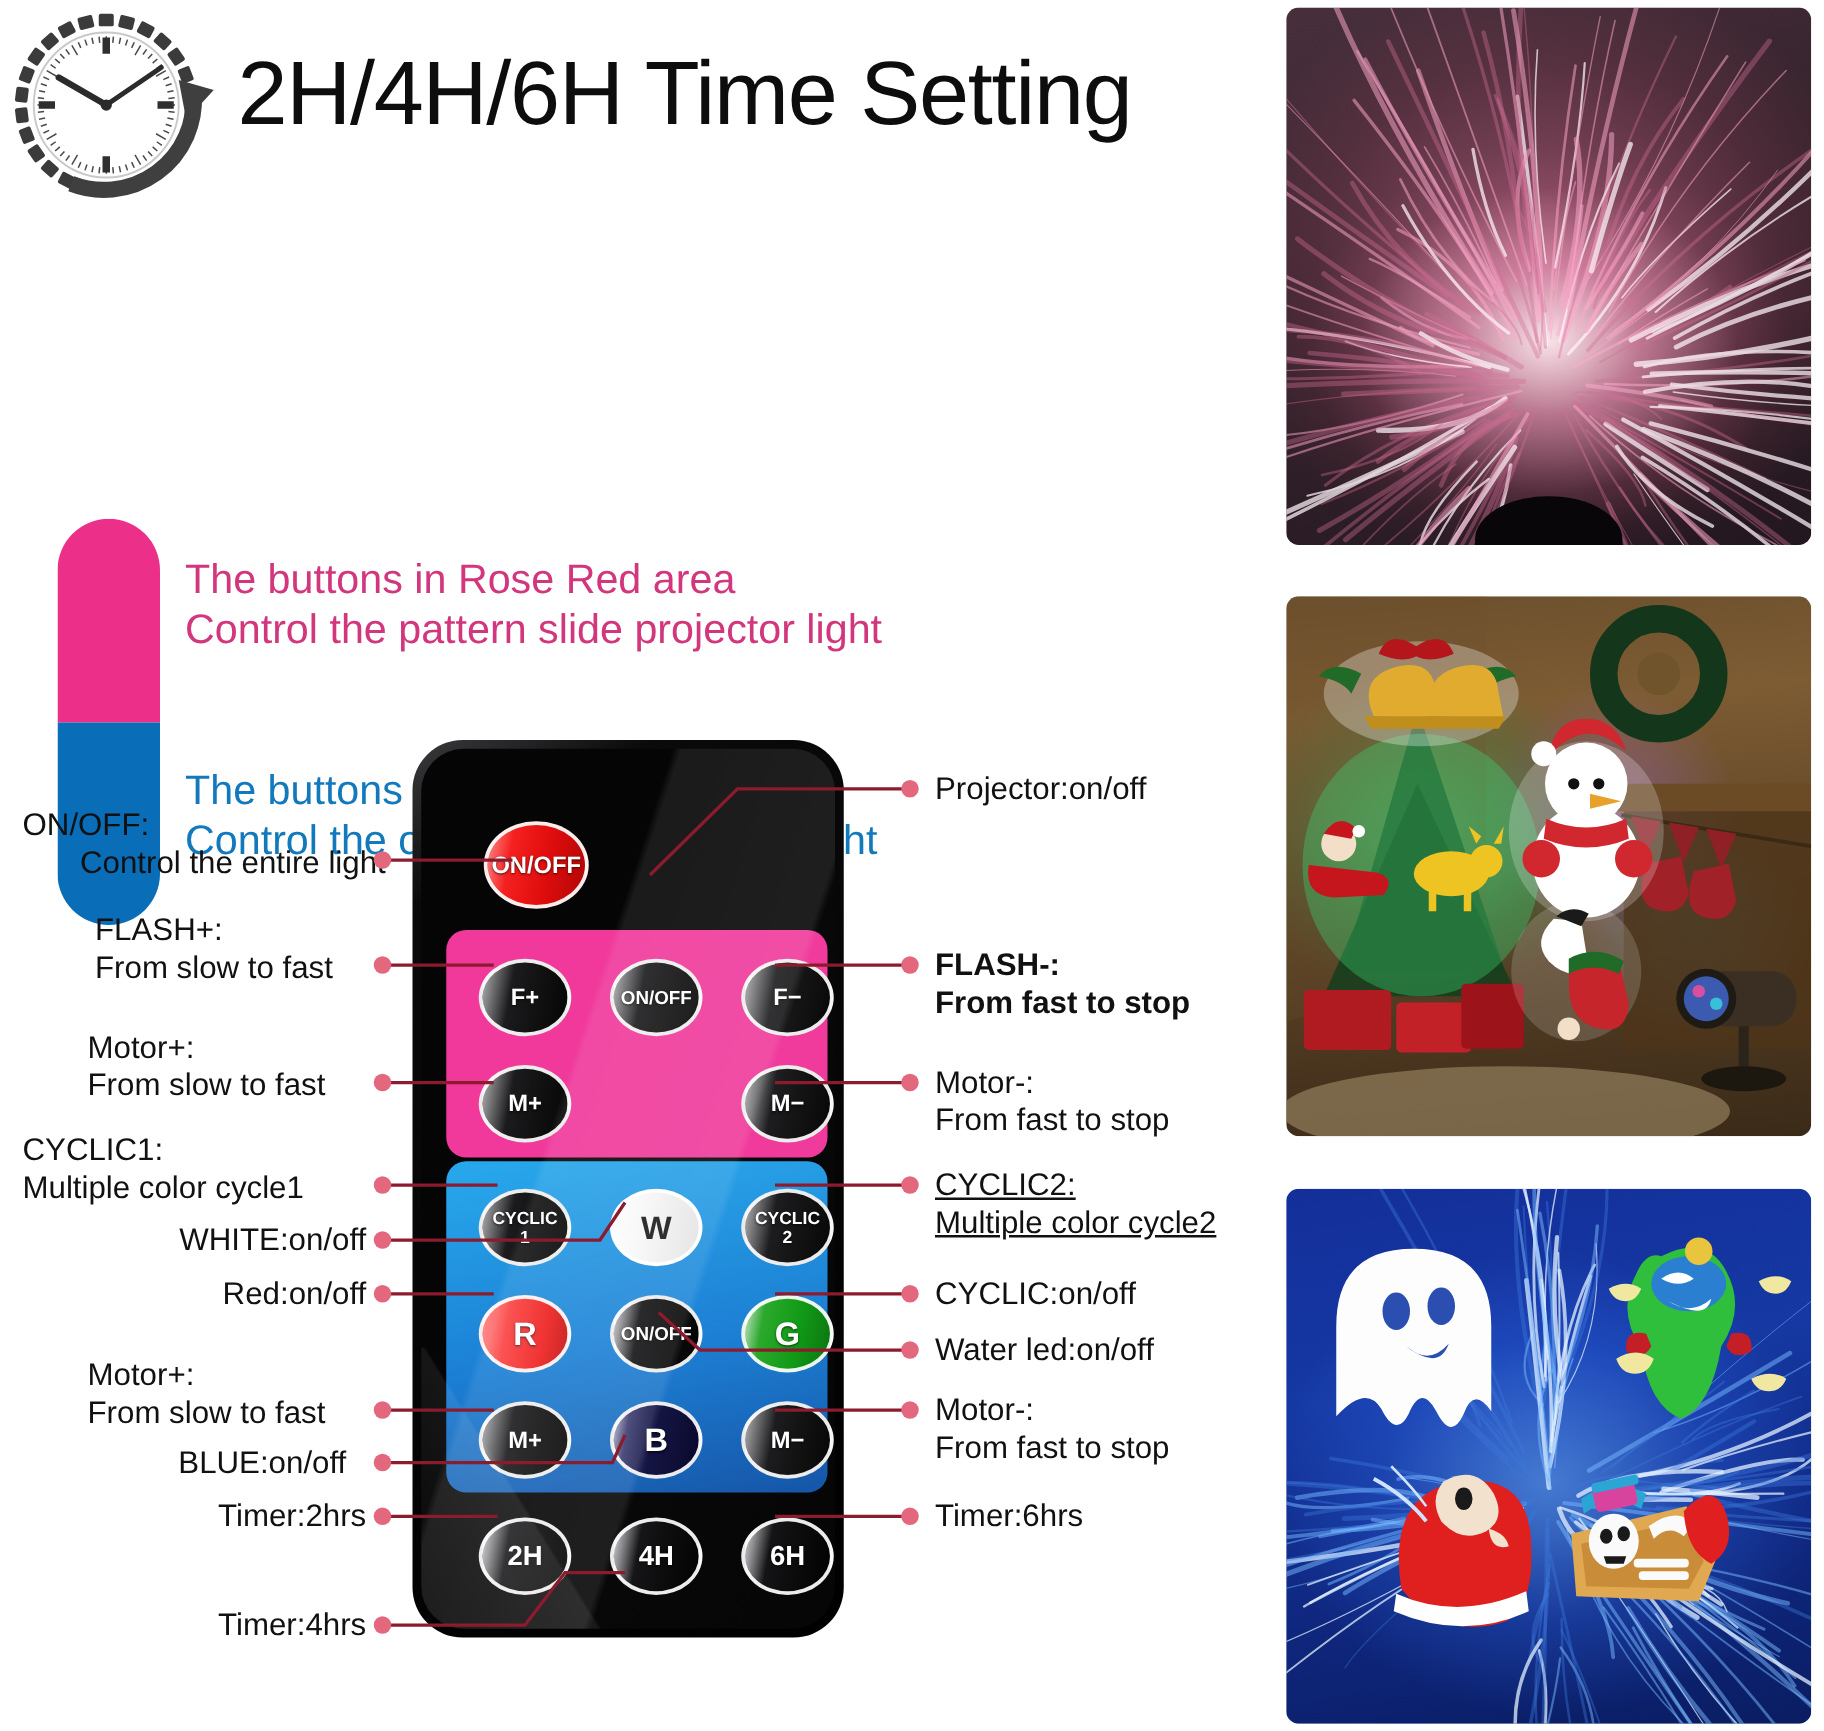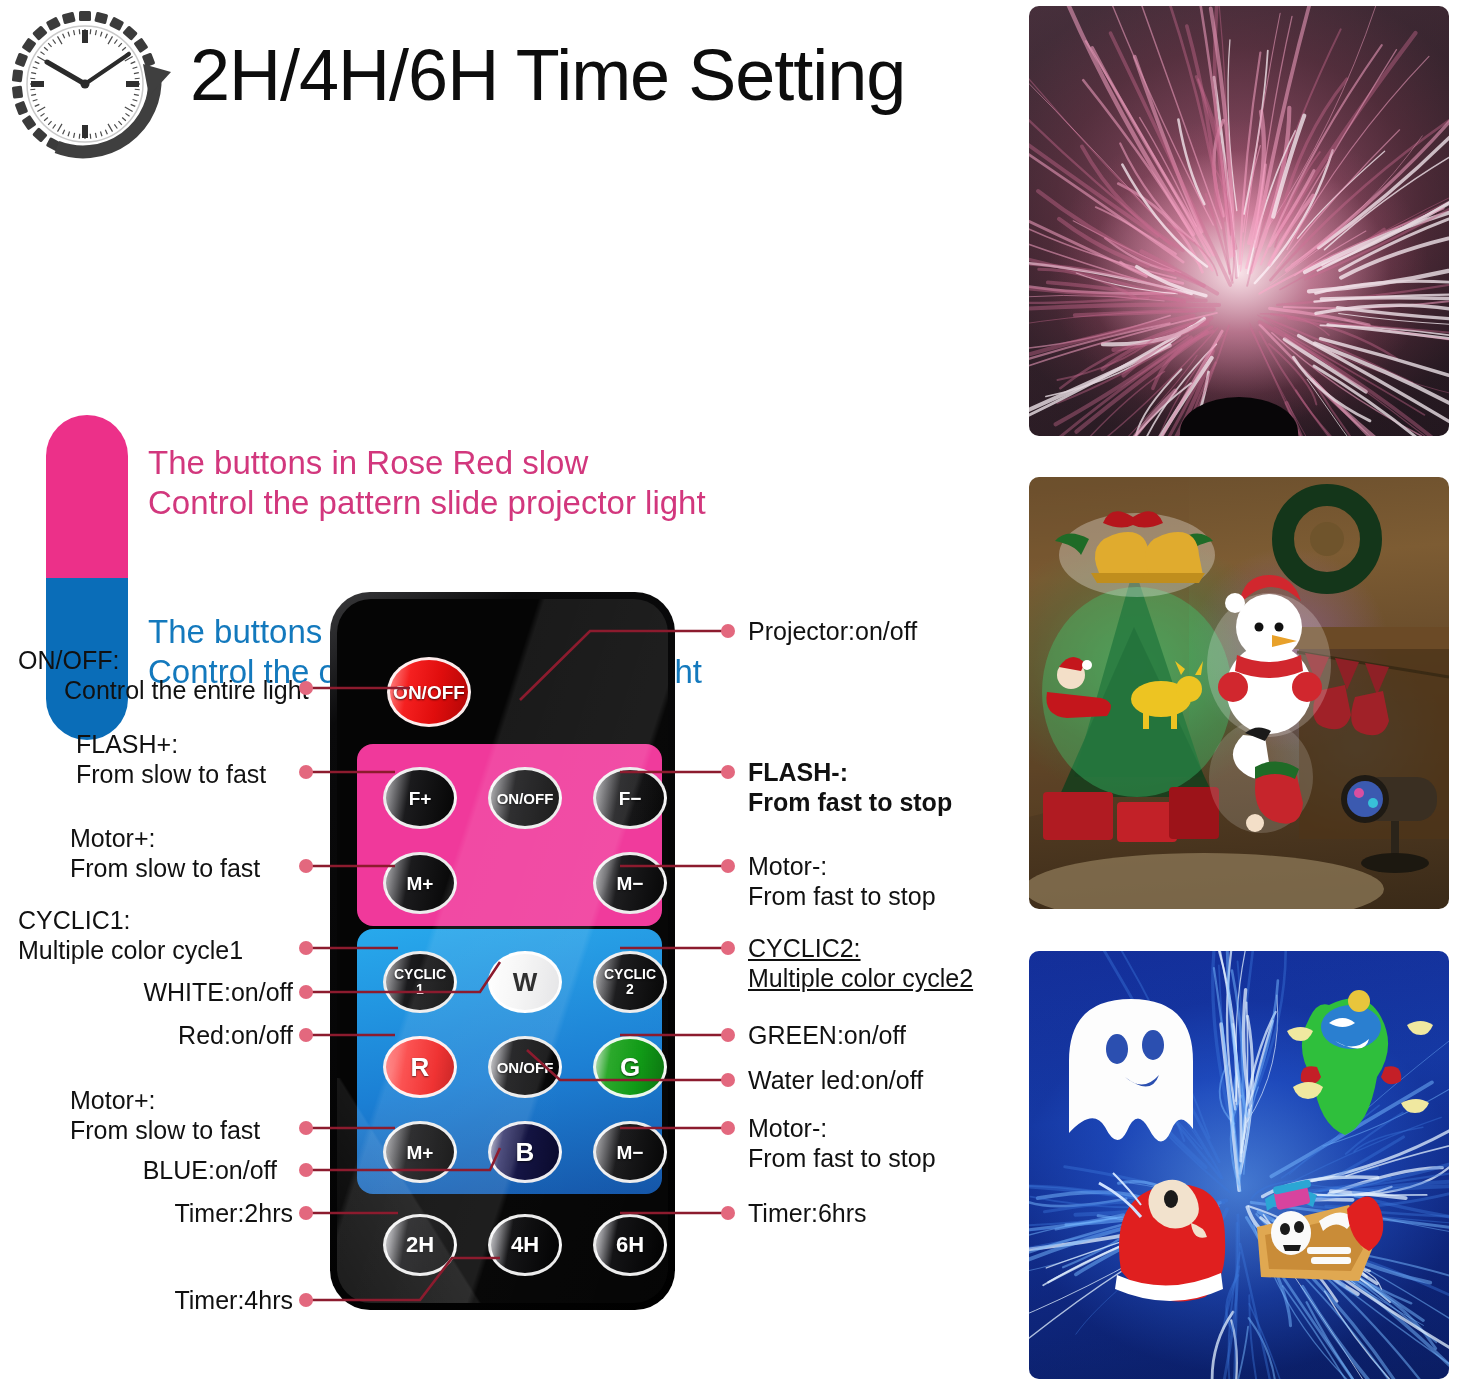--- a/index.html
+++ b/index.html
@@ -288,21 +288,21 @@
   </svg>
   <div id="header-title">2H/4H/6H Time Setting</div>
 </div>
 
 <div id="legend">
   <div id="legend-pill">
     <div class="pill-top"></div>
     <div class="pill-bottom"></div>
   </div>
   <div class="legend-text" id="legend-rose">
-    <div>The buttons in Rose Red slow</div>
+    <div>The buttons in Rose Red area</div>
     <div>Control the pattern slide projector light</div>
   </div>
   <div class="legend-text" id="legend-blue">
     <div>The buttons in Blue area</div>
     <div>Control the ocean wave projector light</div>
   </div>
 </div>
 
 <div id="remote">
   <div id="remote-face">
@@ -439,21 +439,21 @@
 <div class="callout" style="left:748px; top:852px;">
   <div>Motor-:</div>
   <div>From fast to stop</div>
 </div>
 
 <div class="callout" style="left:748px; top:934px;text-decoration:underline;">
   <div>CYCLIC2:</div>
   <div>Multiple color cycle2</div>
 </div>
 
-<div class="callout" style="left:748px; top:1021px;">GREEN:on/off</div>
+<div class="callout" style="left:748px; top:1021px;">CYCLIC:on/off</div>
 
 <div class="callout" style="left:748px; top:1066px;">Water led:on/off</div>
 
 <div class="callout" style="left:748px; top:1114px;">
   <div>Motor-:</div>
   <div>From fast to stop</div>
 </div>
 
 <div class="callout" style="left:748px; top:1199px;text-align:right;">Timer:6hrs</div>
 

